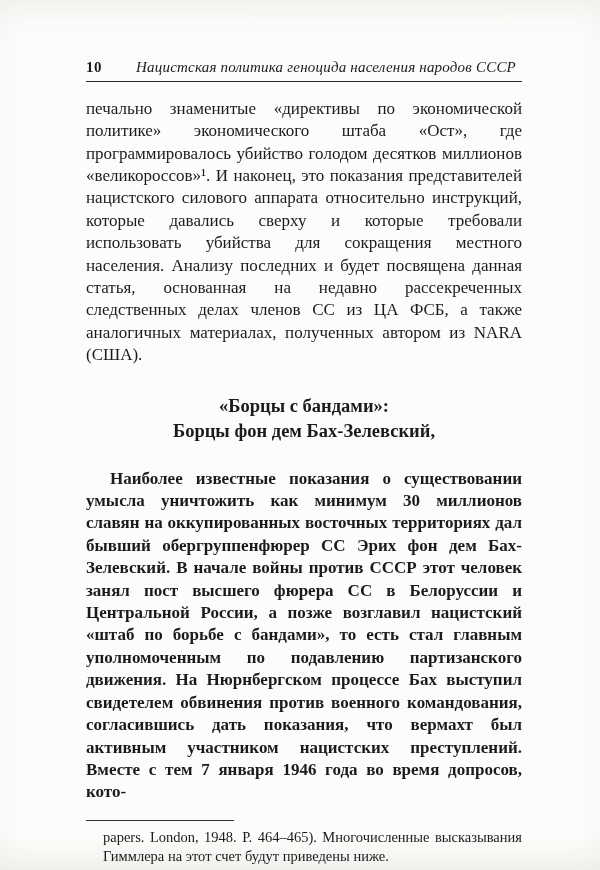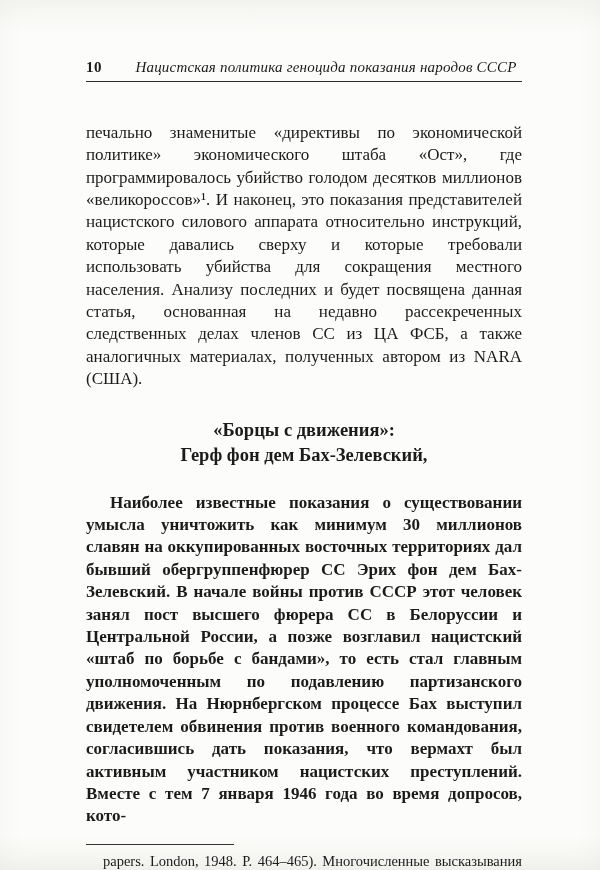--- a/index.html
+++ b/index.html
@@ -32,21 +32,21 @@
     font-weight: bold;
     letter-spacing: 0.5px;
   }
   .running-title {
     flex: 1 1 auto;
     text-align: center;
     font-style: italic;
     letter-spacing: 0.2px;
   }
   .body-text {
-    margin-top: 40px;
+    margin-top: 16px;
   }
   .para {
     margin: 0;
     font-size: 17px;
     line-height: 22.4px;
     text-align: justify;
     hyphens: auto;
     -webkit-hyphens: auto;
     word-spacing: 0.5px;
   }
@@ -77,30 +77,30 @@
     padding-left: 17px;
   }
 </style>
 </head>
 <body>
 
 <div class="page">
 
   <header class="page-header">
     <span class="page-number">10</span>
-    <span class="running-title">Нацистская политика геноцида показания народов СССР</span>
+    <span class="running-title">Нацистская политика геноцида населения народов СССР</span>
   </header>
 
   <main class="body-text">
 
     <p class="para">печально знаменитые «директивы по экономической политике» экономического штаба «Ост», где программировалось убийство голодом десятков миллионов «великороссов»¹. И наконец, это показания представителей нацистского силового аппарата относительно инструкций, которые давались сверху и которые требовали использовать убийства для сокращения местного населения. Анализу последних и будет посвящена данная статья, основанная на недавно рассекреченных следственных делах членов СС из ЦА ФСБ, а также аналогичных материалах, полученных автором из NARA (США).</p>
 
     <h2 class="section-heading">
-      <span>«Борцы с движения»:</span><br>
-      <span>Герф фон дем Бах-Зелевский,</span><br>
+      <span>«Борцы с бандами»:</span><br>
+      <span>Борцы фон дем Бах-Зелевский,</span><br>
     </h2>
 
     <p class="para indent">Наиболее известные показания о существовании умысла уничтожить как минимум 30 миллионов славян на оккупированных восточных территориях дал бывший обергруппенфюрер СС Эрих фон дем Бах-Зелевский. В начале войны против СССР этот человек занял пост высшего фюрера СС в Белоруссии и Центральной России, а позже возглавил нацистский «штаб по борьбе с бандами», то есть стал главным уполномоченным по подавлению партизанского движения. На Нюрнбергском процессе Бах выступил свидетелем обвинения против военного командования, согласившись дать показания, что вермахт был активным участником нацистских преступлений. Вместе с тем 7 января 1946 года во время допросов, кото-</p>
 
   </main>
 
   <footer class="footnotes">
     <div class="fn-rule"></div>
     <p class="footnote">papers. London, 1948. P. 464–465). Многочисленные высказывания Гиммлера на этот счет будут приведены ниже.</p>
 

